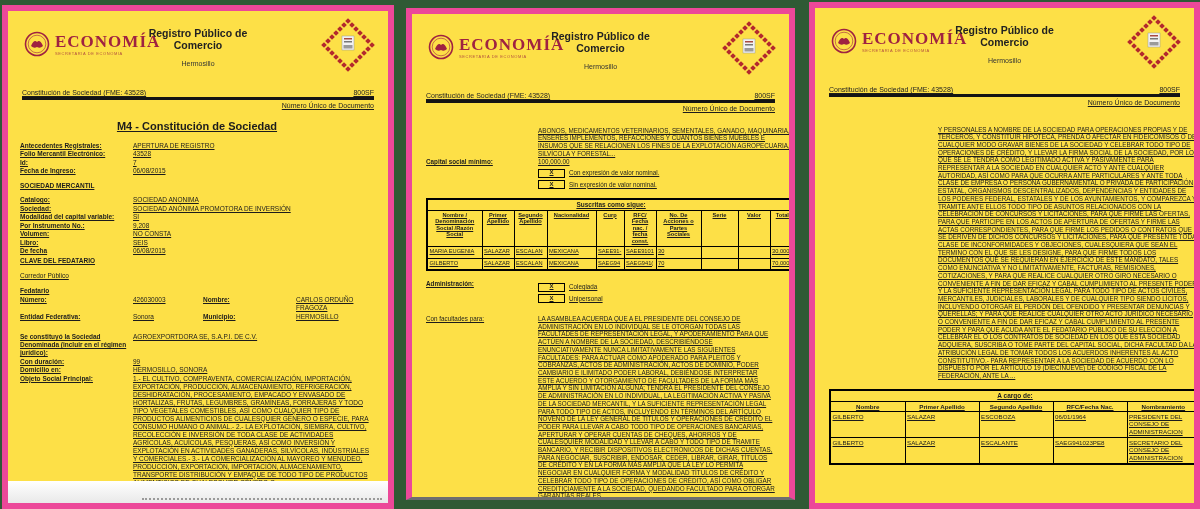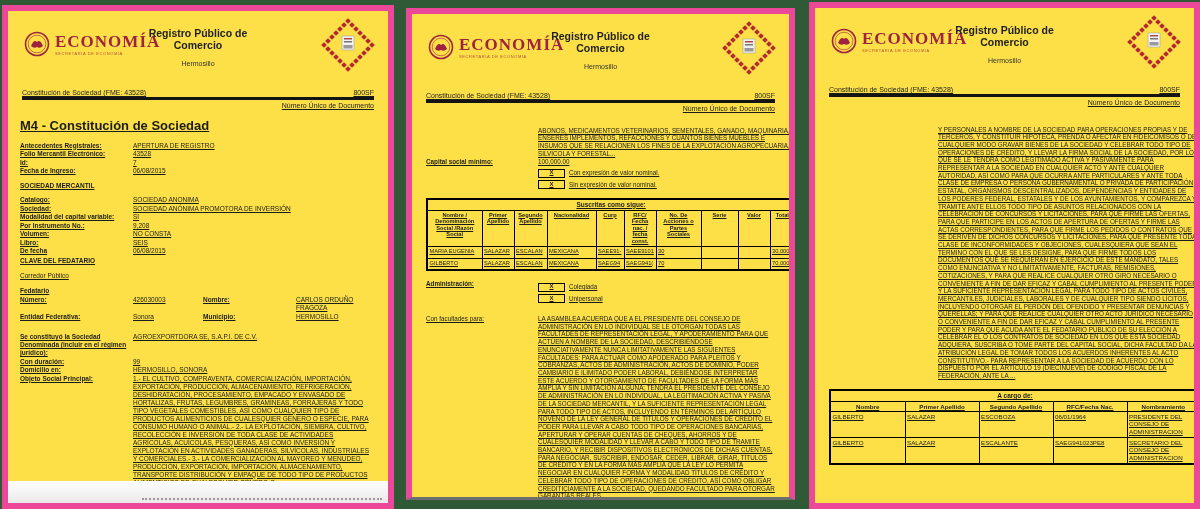--- a/index.html
+++ b/index.html
@@ -20,21 +20,21 @@
   .hdr-center { position:absolute; left:50%; top:4px; transform:translateX(-50%); width:130px; text-align:center; }
   .hdr-title { font-weight:bold; font-size:10.5px; line-height:12px; color:#222; }
   .hdr-office { font-size:7px; margin-top:9px; color:#333; }
   .stamp { position:absolute; right:-2px; top:-6px; }
   .docrow { display:flex; justify-content:space-between; align-items:flex-end; font-size:7px; margin:8px 14px 0 14px; color:#222; }
   .rule { height:2.5px; background:#141414; margin:1px 14px 0 14px; }
   .docnum { text-align:right; font-size:7px; margin:2px 14px 0 14px; color:#222; }
 
   
   .b1 { margin:13px 14px 0 12px; font-size:6.5px; line-height:8px; }
-  .formtitle { text-align:left; font-weight:bold; font-size:13px; margin:8px 0 12px 0; }
+  .formtitle { text-align:center; font-weight:bold; font-size:11px; margin:8px 0 12px 0; }
   .frow { display:flex; margin-bottom:0.5px; }
   .flabel { width:113px; font-weight:bold; flex-shrink:0; padding-right:4px; }
   .fvalue { flex:1; }
   .sect { font-weight:bold; margin:7px 0 6px 0; }
   .plain { margin:7px 0 6px 0; }
   .frow4 { display:flex; margin-bottom:0.5px; }
   .c1 { width:113px; font-weight:bold; flex-shrink:0; }
   .c2 { width:70px; flex-shrink:0; }
   .c3 { width:93px; font-weight:bold; flex-shrink:0; }
   .c4 { flex:1; }

